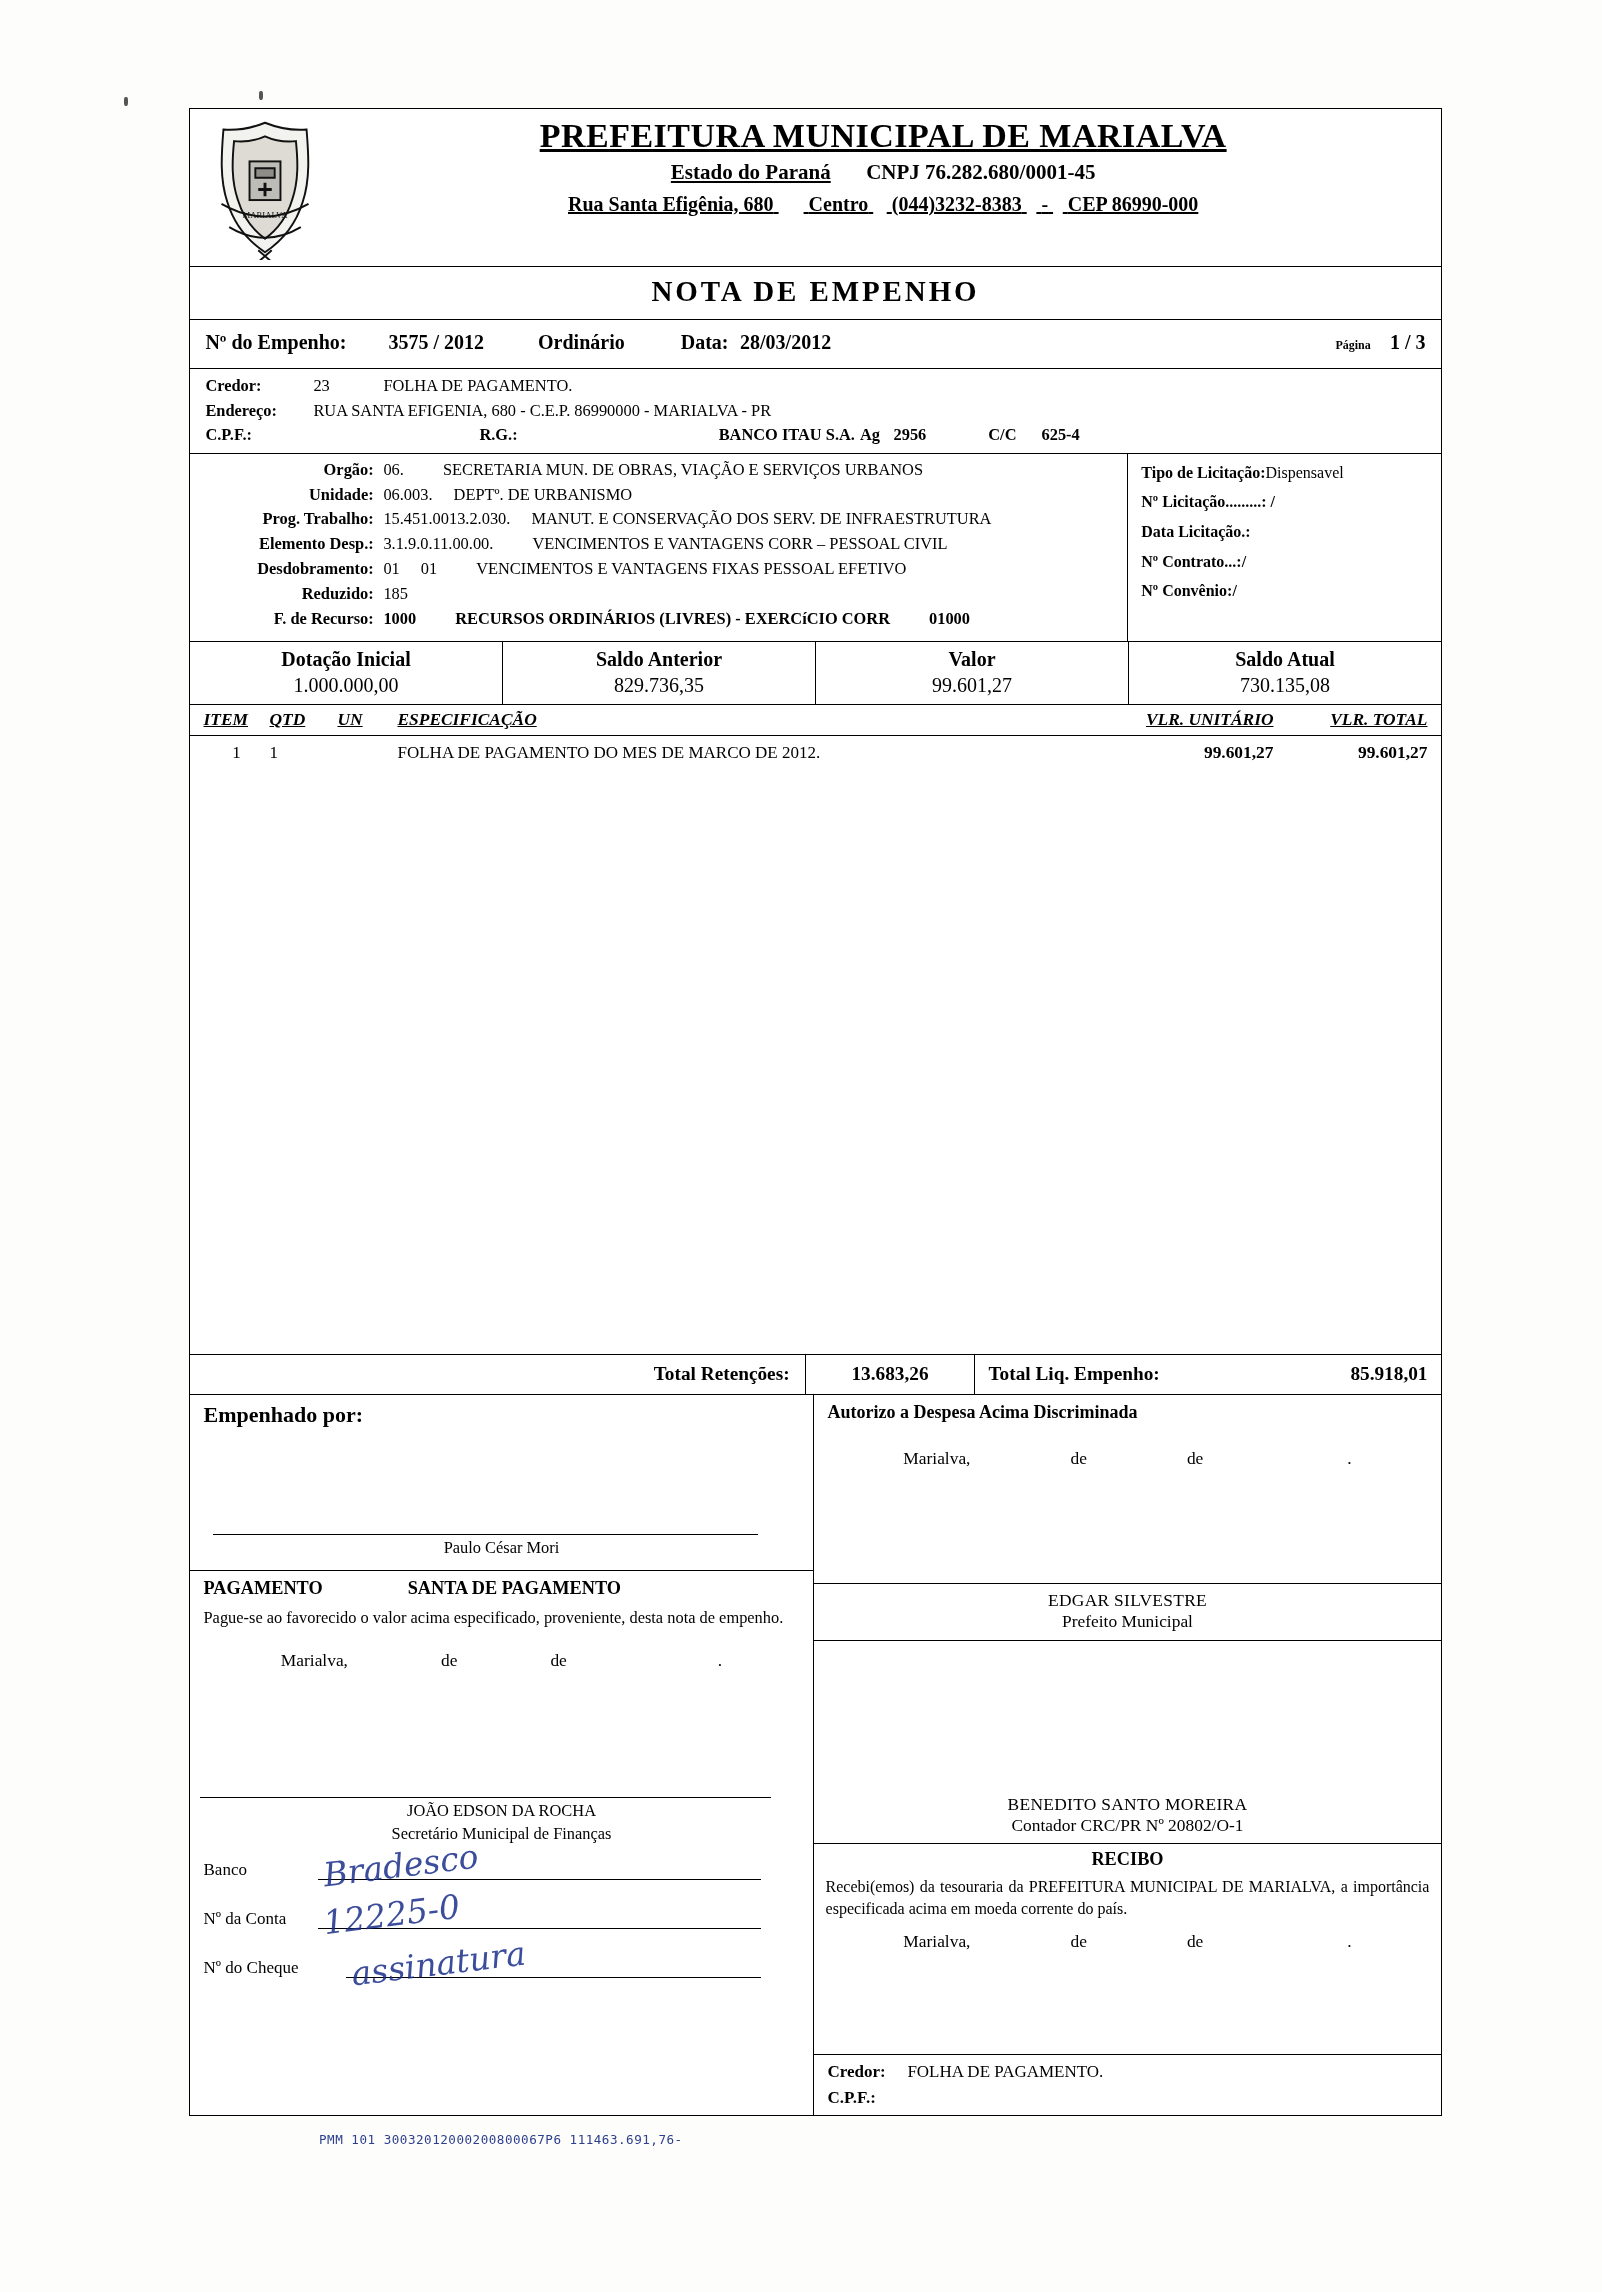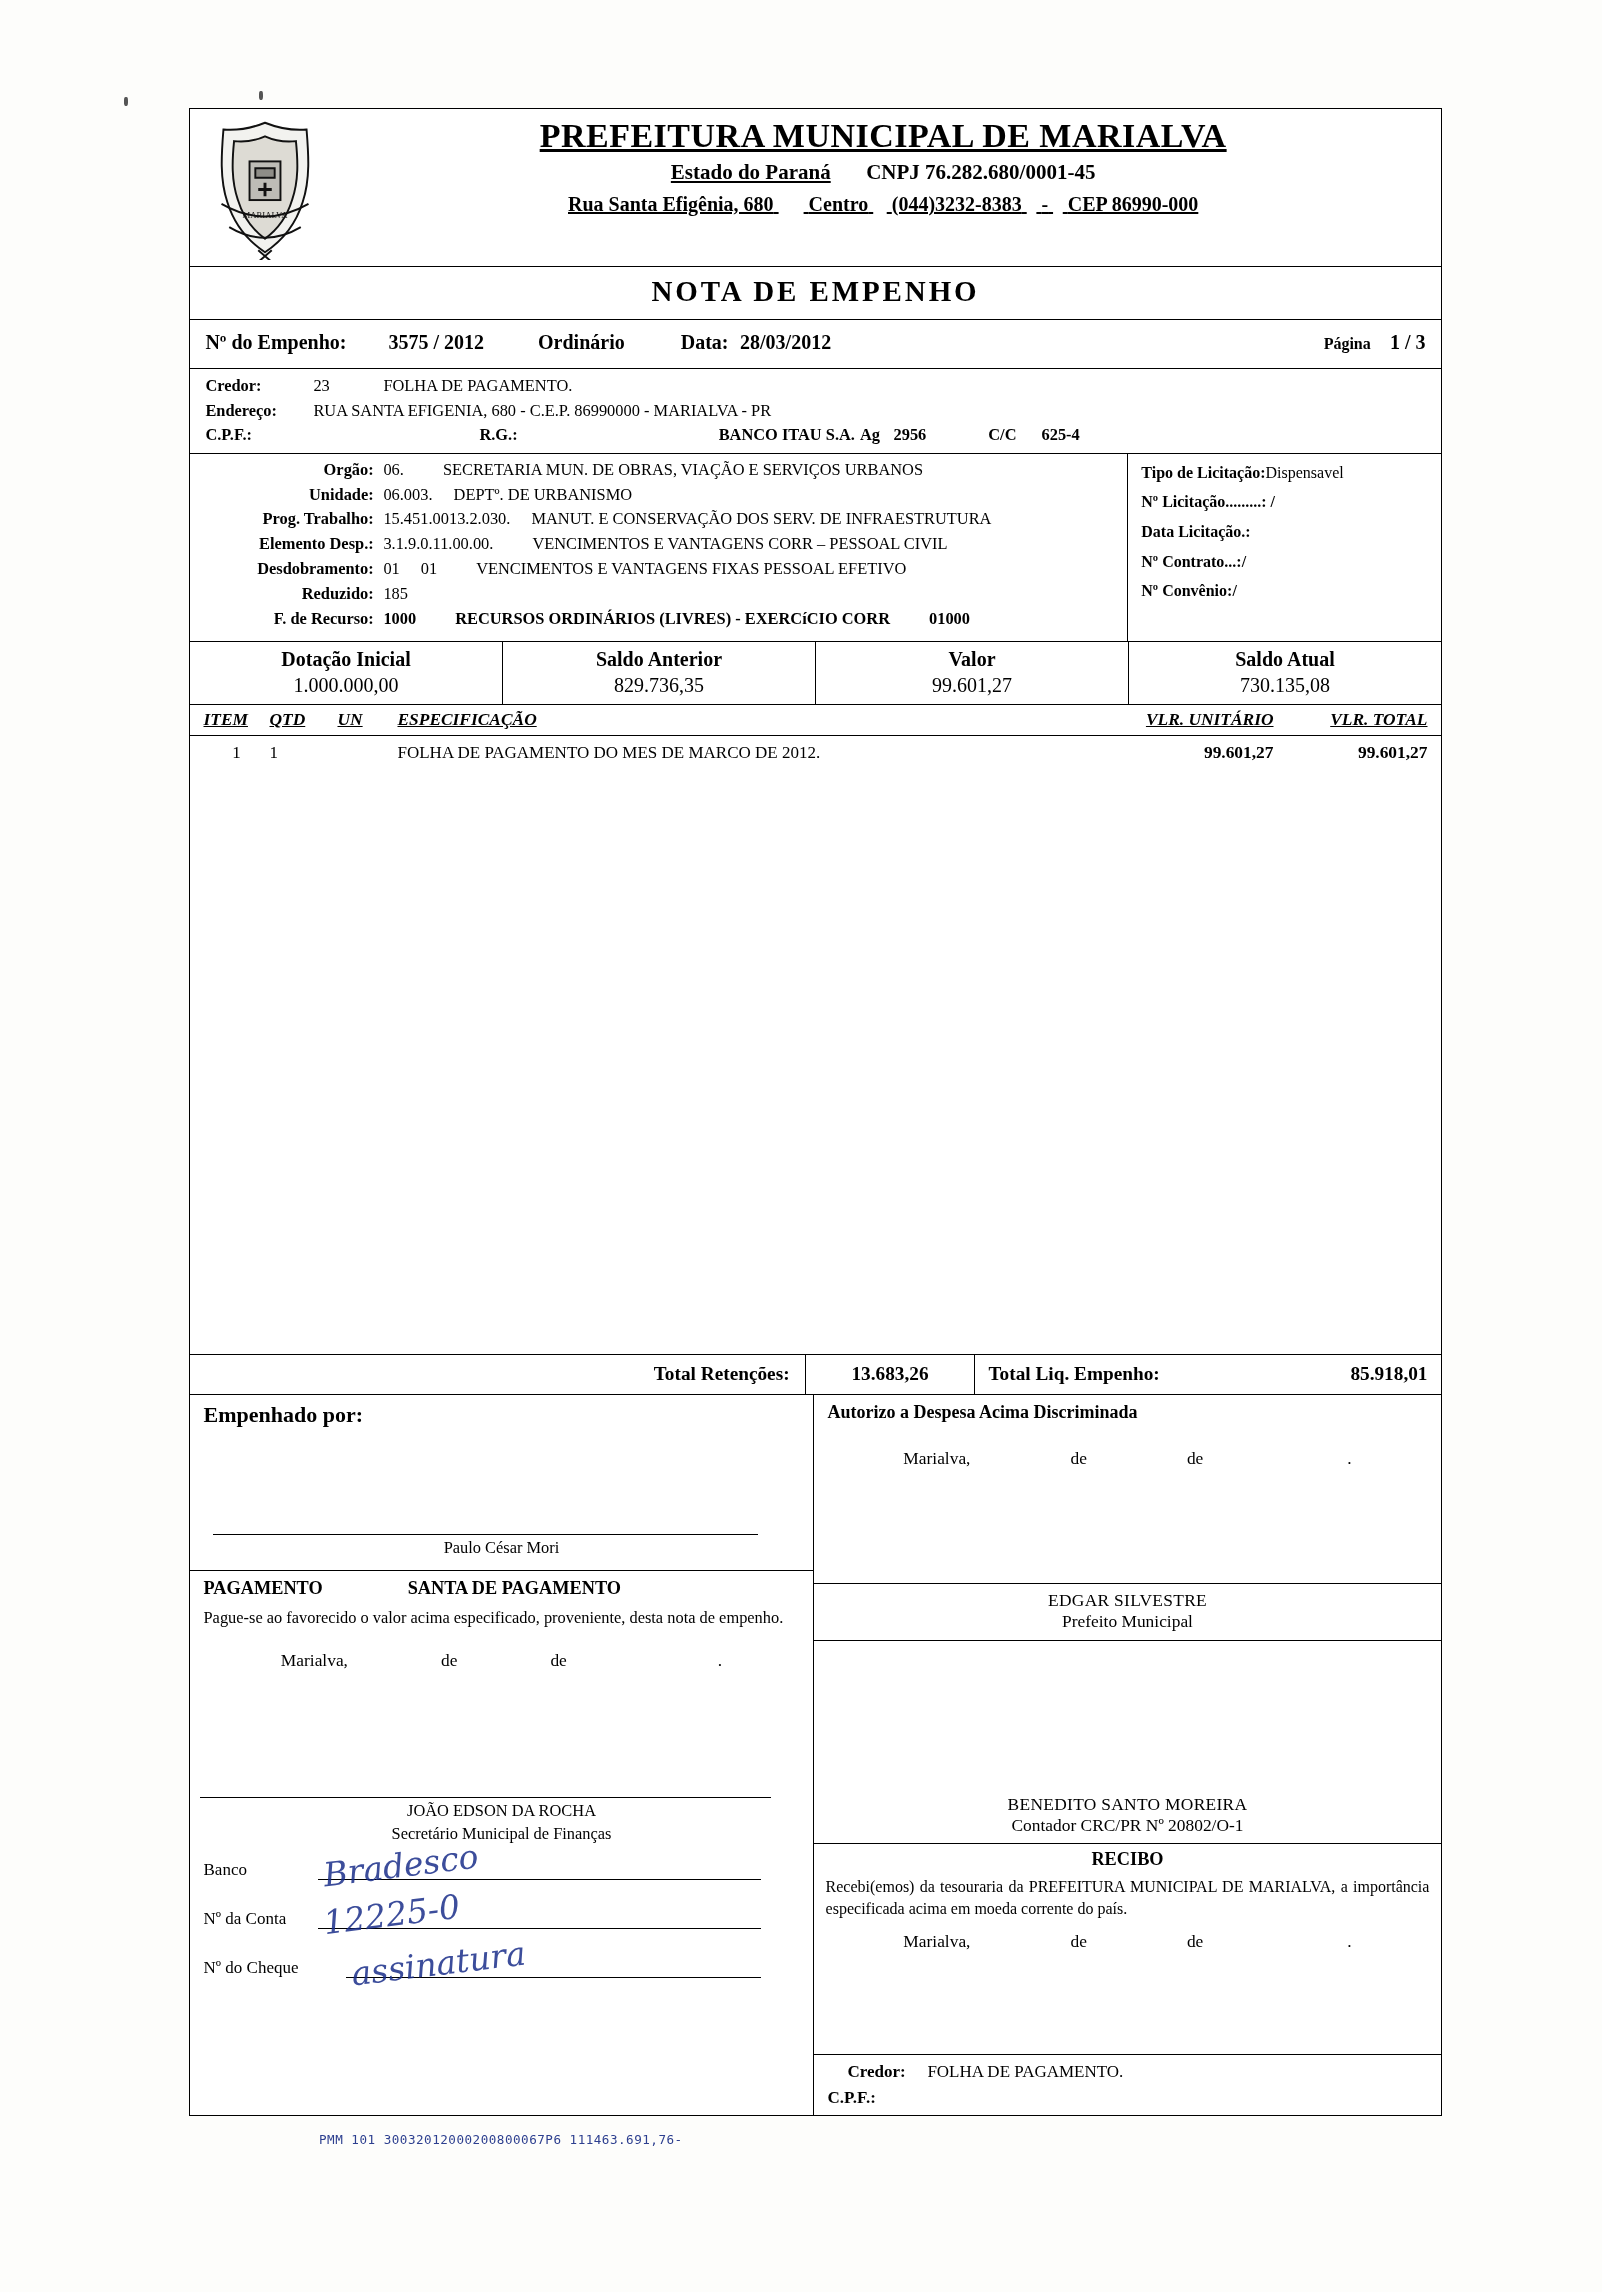--- a/index.html
+++ b/index.html
@@ -82,21 +82,21 @@
     display: flex;
     align-items: baseline;
     padding: 11.6px 15.4px 13.5px 15.4px;
     border-bottom: 1.9px solid #000;
     font-size: 19.3px;
   }
   .emp-lbl { font-weight: bold; font-size: 20px; }
   .emp-num { font-weight: bold; font-size: 20px; margin-left: 42px; }
   .emp-ord { font-weight: bold; font-size: 20px; margin-left: 54px; }
   .emp-data { font-weight: bold; font-size: 20px; margin-left: 56px; }
-  .emp-pag { font-weight: bold; font-size: 16px; margin-left: auto; }
+  .emp-pag { font-weight: bold; font-size: 12px; margin-left: auto; }
 
   .credor {
     padding: 6.8px 15.4px 7.7px 15.4px;
     border-bottom: 1.4px solid #000;
     font-size: 16.4px;
   }
   .credor .ln {
     display: flex;
     align-items: baseline;
     margin-bottom: 4.8px;
@@ -517,21 +517,21 @@
         <div class="recibo-title">RECIBO</div>
         <div class="recibo-text">Recebi(emos) da tesouraria da PREFEITURA MUNICIPAL DE MARIALVA, a importância especificada acima em moeda corrente do país.</div>
         <div class="auth-mar" style="padding-top:11.6px;">
           <span>Marialva,</span>
           <span>de</span>
           <span>de</span>
           <span style="margin-left:44px;">.</span>
         </div>
         <div style="height:102px;"></div>
         <div class="credor-bot">
-          <div style="margin-bottom:6.8px;margin-left:20px;">
+          <div style="margin-bottom:6.8px;">
             <b>Credor:</b>
             <span style="margin-left:17.4px;">FOLHA DE PAGAMENTO.</span>
           </div>
           <div>
             <b>C.P.F.:</b>
             <span></span>
           </div>
         </div>
       </div>
     </div>

